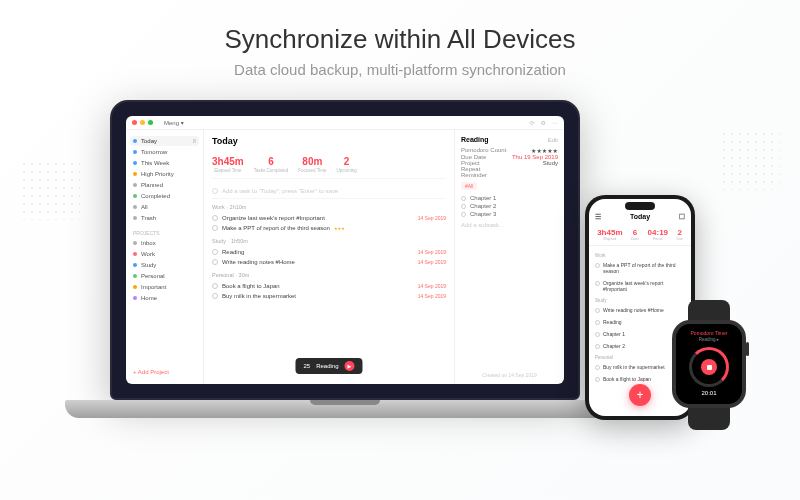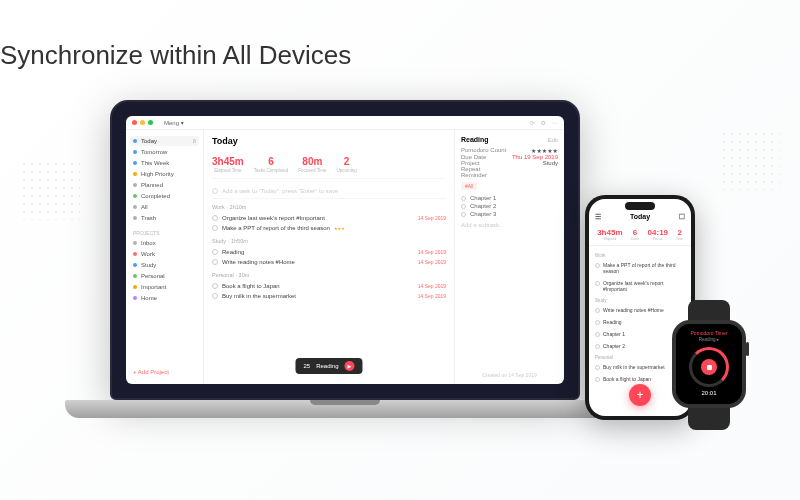--- a/index.html
+++ b/index.html
@@ -1,19 +1,19 @@
 <!DOCTYPE html>
 <html><head>
 <meta charset="utf-8">
 <style>
 *{box-sizing:border-box;margin:0;padding:0;font-family:-apple-system,BlinkMacSystemFont,'Segoe UI',sans-serif}
 body{width:800px;height:500px;background:linear-gradient(135deg,#fff 0%,#fafbfc 100%);position:relative;overflow:hidden}
 .bg-dots{position:absolute;width:60px;height:60px;background-image:radial-gradient(circle,#e0e0e0 1px,transparent 1px);background-size:8px 8px;opacity:.5}
 .bg-dots.tl{top:160px;left:20px}.bg-dots.br{top:130px;right:20px}
-.hero{padding-top:40px}
+.hero{text-align:center;padding-top:24px}
 .hero h1{font-size:26px;font-weight:500;color:#333}
 .hero p{font-size:15px;color:#999;margin-top:6px}
 .stage{position:absolute;top:90px;left:0;right:0;bottom:0}
 
 
 .laptop{position:absolute;left:110px;top:10px;width:480px;height:330px}
 .laptop-screen{width:470px;height:300px;background:#1a1a2e;border-radius:18px 18px 6px 6px;padding:14px;border:2px solid #2a2a3a;box-shadow:0 10px 40px rgba(0,0,0,.25)}
 .laptop-base{width:560px;height:18px;background:linear-gradient(#d0d0d0,#a0a0a0);margin-left:-45px;border-radius:2px 2px 14px 14px;position:relative}
 .laptop-base::before{content:'';position:absolute;top:0;left:50%;transform:translateX(-50%);width:70px;height:5px;background:#888;border-radius:0 0 6px 6px}
 .app{width:100%;height:100%;background:#fff;border-radius:6px;display:flex;flex-direction:column;font-size:6px;overflow:hidden}
@@ -87,20 +87,21 @@
 .watch-time{margin-top:3px;font-size:6px}
 </style>
 </head>
 <body>
 
 <div class="bg-dots tl"></div>
 <div class="bg-dots br"></div>
 
 <div class="hero">
   <h1>Synchronize within All Devices</h1>
+  <p>Data cloud backup, multi-platform synchronization</p>
 </div>
 
 <div class="stage">
 
   <div class="laptop">
     <div class="laptop-screen">
       <div class="app">
         <div class="titlebar">
           <span class="dot rd"></span>
           <span class="dot yl"></span>

